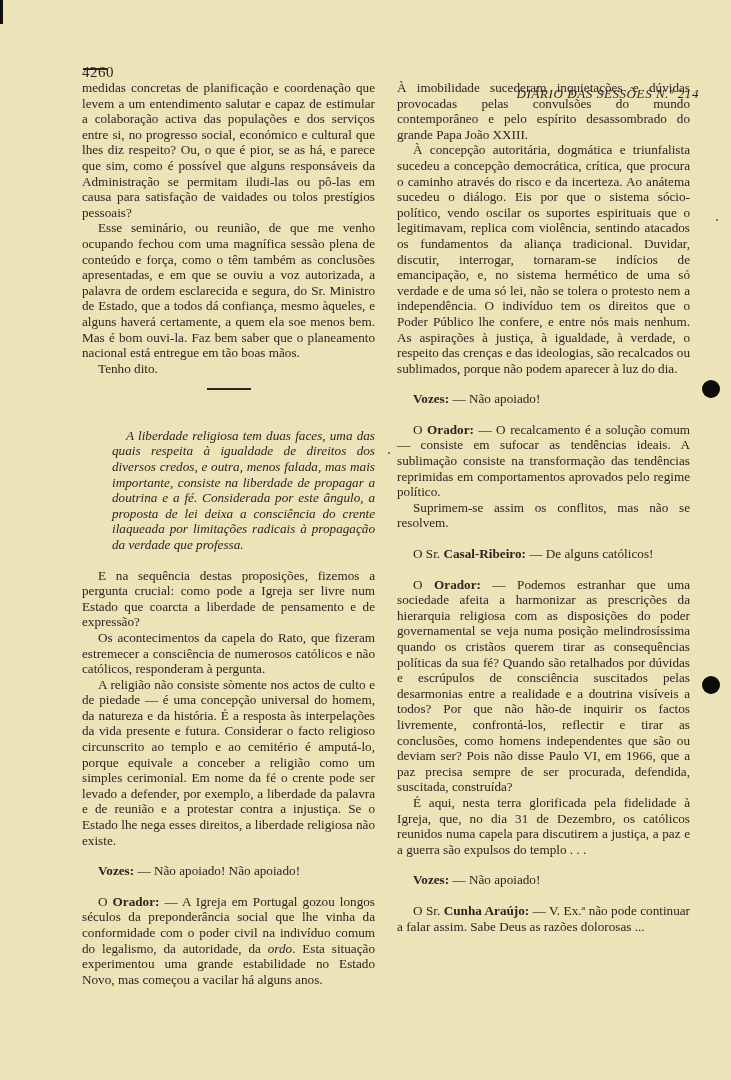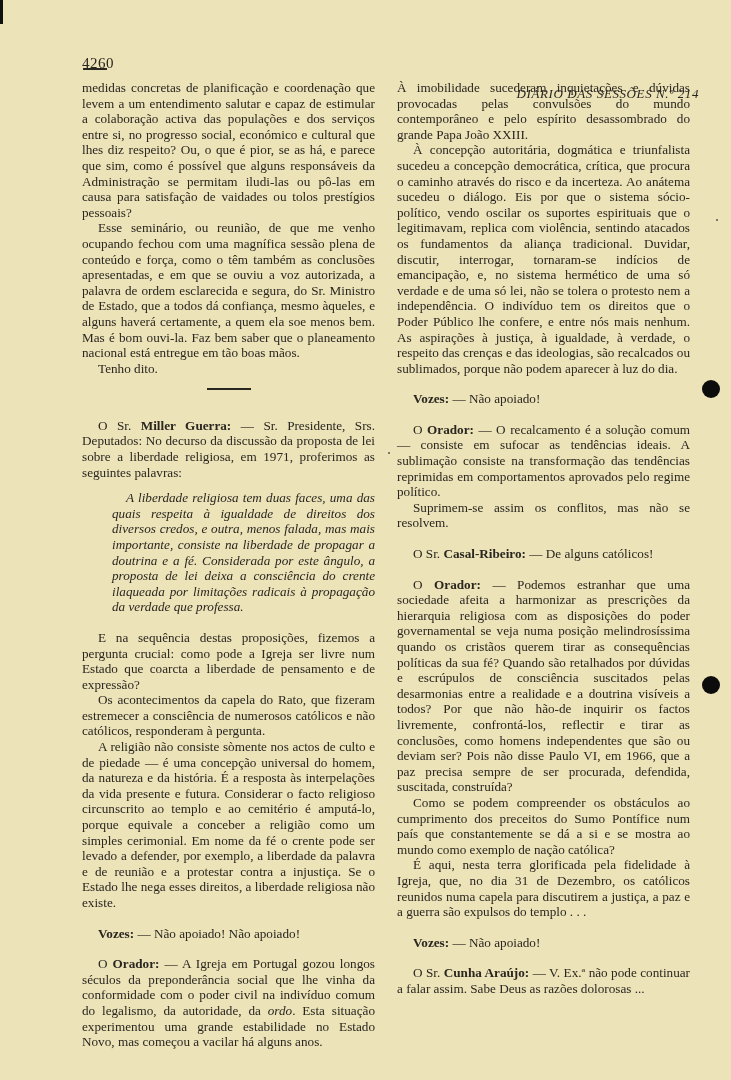--- a/index.html
+++ b/index.html
@@ -5,21 +5,21 @@
   html, body { margin: 0; padding: 0; }
   body {
     width: 731px; height: 1080px; overflow: hidden;
     background: #ece3b8;
     font-family: "Liberation Serif", "DejaVu Serif", serif;
     color: #2a2620;
     position: relative;
   }
   .edge-mark { position: absolute; left: 0; top: 0; width: 3px; height: 24px; background: #111; }
   .header { position: absolute; top: 48px; left: 82px; right: 30px; height: 24px; }
-  .page-num { position: absolute; left: 0; top: 7px; font-size: 15px; letter-spacing: 0.5px; }
+  .page-num { position: absolute; left: 0; top: 16px; font-size: 15px; letter-spacing: 0.5px; }
   .page-num-underline { position: absolute; left: 1px; top: 20px; width: 24px; height: 2px; background: #2a2620; }
   .running-title { position: absolute; right: 2px; top: 2px; font-size: 13px; font-style: italic; letter-spacing: 0.6px; margin-top: 36px; }
   .col { position: absolute; top: 80px; font-size: 13.2px; line-height: 15.6px; text-align: justify; hyphens: manual; }
   .col.left { left: 82px; width: 293px; }
   .col.right { left: 397px; width: 293px; }
   p { margin: 0; text-indent: 16px; }
   p.noindent { text-indent: 0; }
   .gap { height: 15px; }
   .gap-s { height: 10px; }
   .quote { margin: 0 0 0 30px; }
@@ -39,21 +39,20 @@
   <div class="page-num-underline"></div>
   <span class="running-title">DIÁRIO DAS SESSÕES N.º 214</span>
 </div>
 
 <div class="col left">
   <p class="noindent">medidas concretas de planificação e coordenação que levem a um entendimento salutar e capaz de estimular a colaboração activa das populações e dos serviços entre si, no progresso social, económico e cultural que lhes diz respeito? Ou, o que é pior, se as há, e parece que sim, como é possível que alguns responsáveis da Administração se permitam iludi-las ou pô-las em causa para satisfação de vaidades ou tolos prestígios pessoais?</p>
   <p>Esse seminário, ou reunião, de que me venho ocupando fechou com uma magnífica sessão plena de conteúdo e força, como o têm também as conclusões apresentadas, e em que se ouviu a voz autorizada, a palavra de ordem esclarecida e segura, do Sr. Ministro de Estado, que a todos dá confiança, mesmo àqueles, e alguns haverá certamente, a quem ela soe menos bem. Mas é bom ouvi-la. Faz bem saber que o planeamento nacional está entregue em tão boas mãos.</p>
   <p>Tenho dito.</p>
   <div class="sep"></div>
   <div class="gap"></div>
-  <p><span>O Sr. </span><b>Miller Guerra:</b><span> — Sr. Presidente, Srs. Deputados: No decurso da discussão da proposta de lei sobre a liberdade religiosa, em 1971, proferimos as seguintes palavras:</span></p>
   <div class="gap-s"></div>
   <div class="quote">
     <p>A liberdade religiosa tem duas faces, uma das quais respeita à igualdade de direitos dos diversos credos, e outra, menos falada, mas mais importante, consiste na liberdade de propagar a doutrina e a fé. Considerada por este ângulo, a proposta de lei deixa a consciência do crente ilaqueada por limitações radicais à propagação da verdade que professa.</p>
   </div>
   <div class="gap"></div>
   <p>E na sequência destas proposições, fizemos a pergunta crucial: como pode a Igreja ser livre num Estado que coarcta a liberdade de pensamento e de expressão?</p>
   <p>Os acontecimentos da capela do Rato, que fizeram estremecer a consciência de numerosos católicos e não católicos, responderam à pergunta.</p>
   <p>A religião não consiste sòmente nos actos de culto e de piedade — é uma concepção universal do homem, da natureza e da história. É a resposta às interpelações da vida presente e futura. Considerar o facto religioso circunscrito ao templo e ao cemitério é amputá-lo, porque equivale a conceber a religião como um simples cerimonial. Em nome da fé o crente pode ser levado a defender, por exemplo, a liberdade da palavra e de reunião e a protestar contra a injustiça. Se o Estado lhe nega esses direitos, a liberdade religiosa não existe.</p>
   <div class="gap"></div>
   <p><b>Vozes:</b><span> — Não apoiado! Não apoiado!</span></p>
@@ -66,21 +65,20 @@
   <p>À concepção autoritária, dogmática e triunfalista sucedeu a concepção democrática, crítica, que procura o caminho através do risco e da incerteza. Ao anátema sucedeu o diálogo. Eis por que o sistema sócio-político, vendo oscilar os suportes espirituais que o legitimavam, replica com violência, sentindo atacados os fundamentos da aliança tradicional. Duvidar, discutir, interrogar, tornaram-se indícios de emancipação, e, no sistema hermético de uma só verdade e de uma só lei, não se tolera o protesto nem a independência. O indivíduo tem os direitos que o Poder Público lhe confere, e entre nós mais nenhum. As aspirações à justiça, à igualdade, à verdade, o respeito das crenças e das ideologias, são recalcados ou sublimados, porque não podem aparecer à luz do dia.</p>
   <div class="gap"></div>
   <p><b>Vozes:</b><span> — Não apoiado!</span></p>
   <div class="gap"></div>
   <p><span>O </span><b>Orador:</b><span> — O recalcamento é a solução comum — consiste em sufocar as tendências ideais. A sublimação consiste na transformação das tendências reprimidas em comportamentos aprovados pelo regime político.</span></p>
   <p>Suprimem-se assim os conflitos, mas não se resolvem.</p>
   <div class="gap"></div>
   <p><span>O Sr. </span><b>Casal-Ribeiro:</b><span> — De alguns católicos!</span></p>
   <div class="gap"></div>
   <p><span>O </span><b>Orador:</b><span> — Podemos estranhar que uma sociedade afeita a harmonizar as prescrições da hierarquia religiosa com as disposições do poder governamental se veja numa posição melindrosíssima quando os cristãos querem tirar as consequências políticas da sua fé? Quando são retalhados por dúvidas e escrúpulos de consciência suscitados pelas desarmonias entre a realidade e a doutrina visíveis a todos? Por que não hão-de inquirir os factos livremente, confrontá-los, reflectir e tirar as conclusões, como homens independentes que são ou deviam ser? Pois não disse Paulo VI, em 1966, que a paz precisa sempre de ser procurada, defendida, suscitada, construída?</span></p>
-  <p>Como se podem compreender os obstáculos ao cumprimento dos preceitos do Sumo Pontífice num país que constantemente se dá a si e se mostra ao mundo como exemplo de nação católica?</p>
   <p>É aqui, nesta terra glorificada pela fidelidade à Igreja, que, no dia 31 de Dezembro, os católicos reunidos numa capela para discutirem a justiça, a paz e a guerra são expulsos do templo . . .</p>
   <div class="gap"></div>
   <p><b>Vozes:</b><span> — Não apoiado!</span></p>
   <div class="gap"></div>
   <p><span>O Sr. </span><b>Cunha Araújo:</b><span> — V. Ex.ª não pode continuar a falar assim. Sabe Deus as razões dolorosas ...</span></p>
   <div class="gap"></div>
 
 </div>
 
 <div class="dot" style="left:702px; top:380px;"></div>

